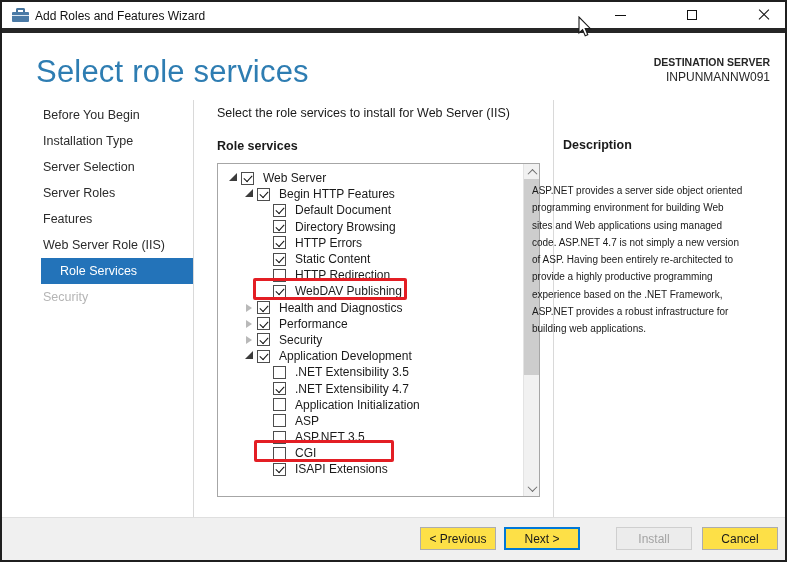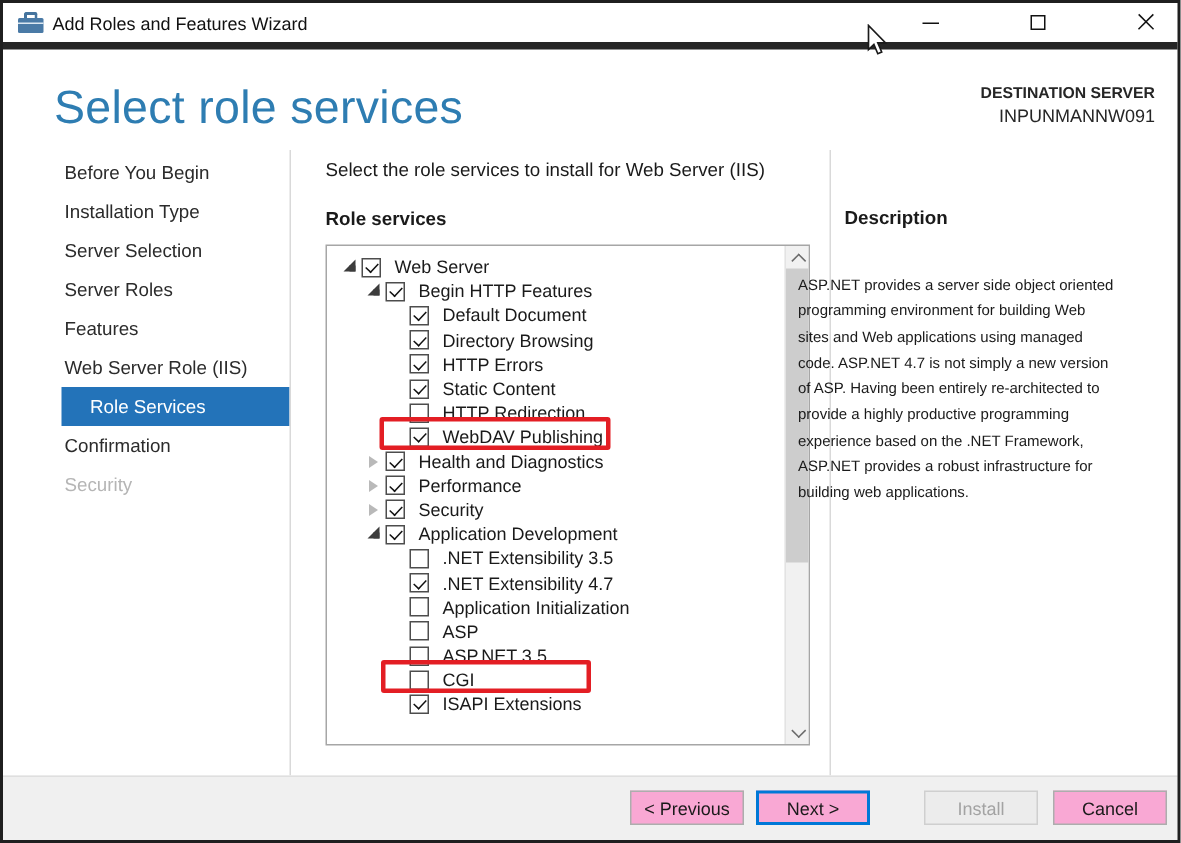--- a/index.html
+++ b/index.html
@@ -69,21 +69,21 @@
   .chev.up { transform:rotate(-45deg) translate(-1px,1px); }
   .chev.down { transform:rotate(135deg) translate(-1px,1px); }
   .sb-thumb { position:absolute; left:0; top:15px; width:16px; height:196px; background:#cdcdcd; }
 
   
   .desc-title { position:absolute; left:563px; top:138px; font-size:12.5px; font-weight:bold; }
   .desc-text { position:absolute; left:532px; top:163px; width:213px; font-size:10px; line-height:17.3px; color:#1a1a1a;margin-top:19px; }
 
   
   .bottombar { position:absolute; left:2px; right:2px; bottom:2px; height:43px; background:#f0f0f0; border-top:1px solid #dfdfdf; }
-  .btn { position:absolute; top:9px; width:76px; height:23px; background:#f9a8d4; border:1px solid #adadad;
+  .btn { position:absolute; top:9px; width:76px; height:23px; background:#fde047; border:1px solid #adadad;
          font-size:12px; display:flex; align-items:center; justify-content:center; color:#1a1a1a; cursor:default; }
   .btn-previous { left:418px; }
   .btn-next { left:502px; border:2px solid #0078d7; }
   .btn-install { left:614px; background:#ececec; border-color:#cfcfcf; color:#a3a3a3; }
   .btn-cancel { left:700px; }
 
   .cursor { position:absolute; left:578px; top:16px; z-index:60; pointer-events:none; }
 </style>
 </head>
 <body>
@@ -116,21 +116,20 @@
 </div>
 
 <div class="sidebar" id="sidebar">
     <div class="nav-item">Before You Begin</div>
     <div class="nav-item">Installation Type</div>
     <div class="nav-item">Server Selection</div>
     <div class="nav-item">Server Roles</div>
     <div class="nav-item">Features</div>
     <div class="nav-item">Web Server Role (IIS)</div>
     <div class="nav-item active">Role Services</div>
-    <div class="nav-item">Confirmation</div>
     <div class="nav-item disabled">Security</div>
   </div>
 <div class="v-divider1"></div>
 <div class="v-divider2"></div>
 
 <div class="instruction">Select the role services to install for Web Server (IIS)</div>
 <div class="tree-caption">Role services</div>
 
 <div class="tree-box" id="treebox">
   <div id="treerows">

